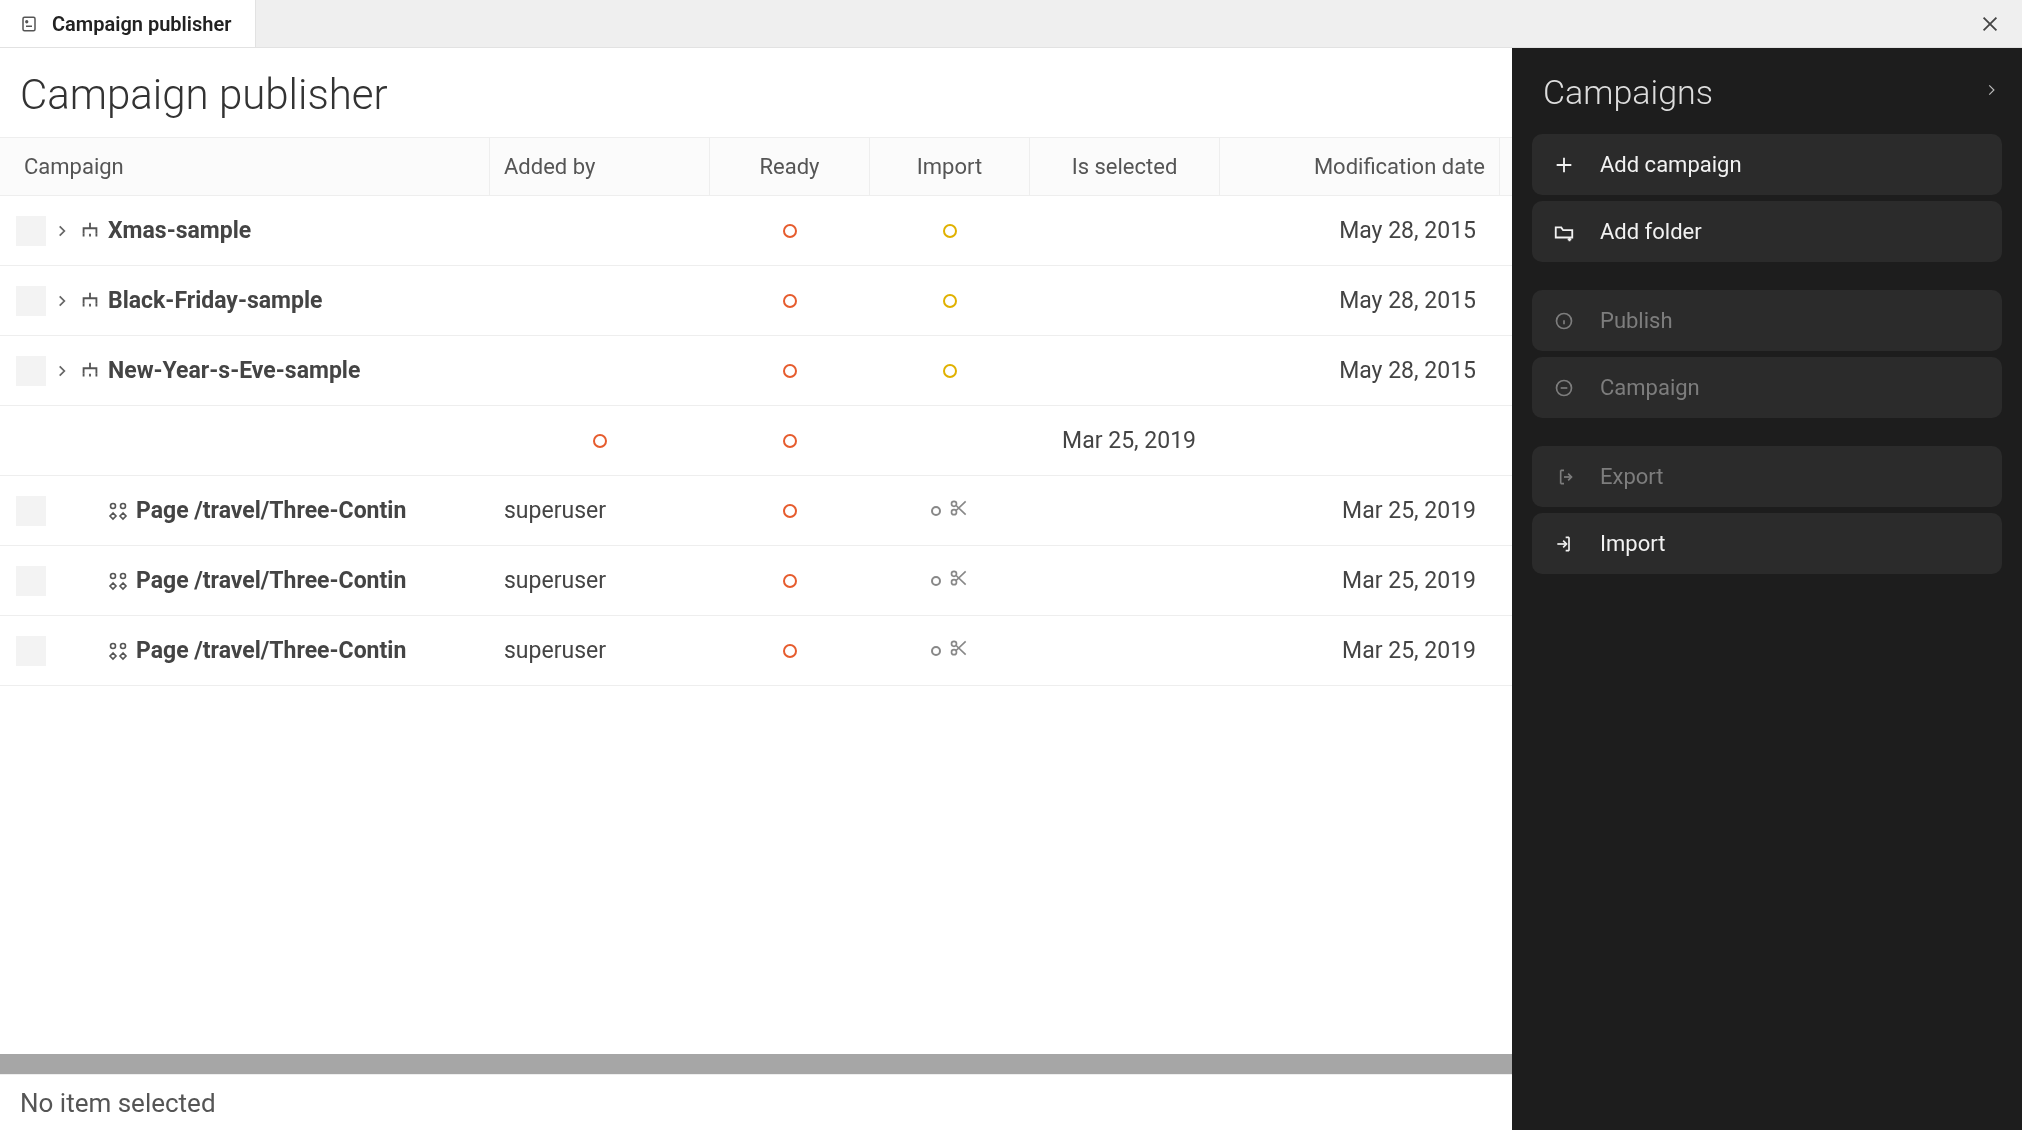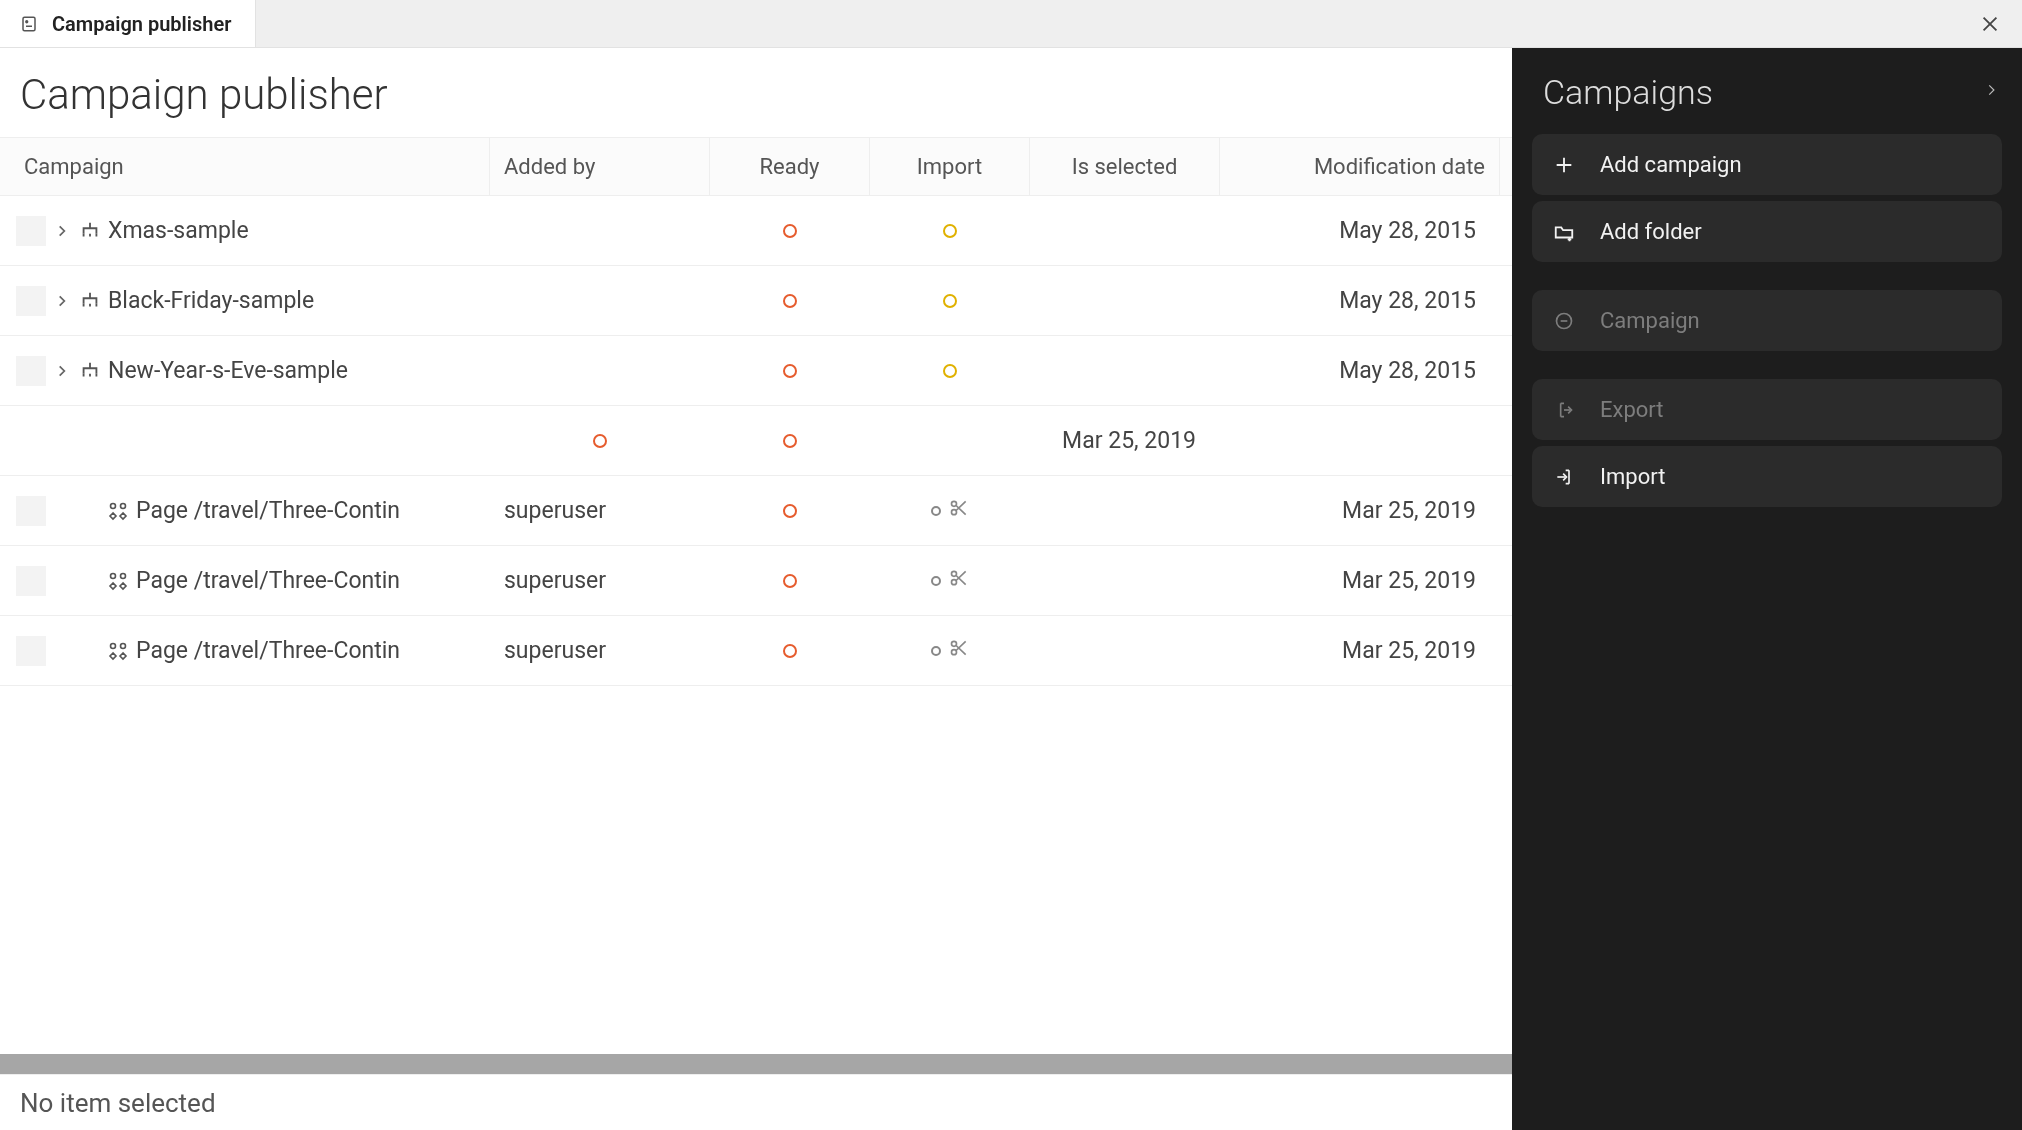--- a/index.html
+++ b/index.html
@@ -97,20 +97,21 @@
     padding: 14px 14px;
     white-space: nowrap;
     overflow: hidden;
     text-overflow: ellipsis;
   }
   .campaign-cell {
     display: flex;
     align-items: center;
     gap: 6px;
     padding-left: 16px !important;
+    font-weight: bold;
   }
   .checkbox {
     width: 30px; height: 30px;
     background: #f3f3f3;
     flex: 0 0 auto;
   }
   .expand-toggle {
     width: 20px; height: 20px;
     display:flex; align-items:center; justify-content:center;
     color:#666;
@@ -453,20 +454,29 @@
       </span>
       <span>Add folder</span>
     </div>
 
     <div class="side-group-gap"></div>
 
     <div class="side-btn disabled">
       <span class="side-icon">
         <svg width="20" height="20" viewBox="0 0 24 24" stroke="currentColor" stroke-width="2" fill="none">
             <circle cx="12" cy="12" r="9"></circle>
+            <path d="M12 8h.01M12 11v5"></path>
+          </svg>
+      </span>
+      <span>Publish</span>
+    </div>
+    <div class="side-btn disabled">
+      <span class="side-icon">
+        <svg width="20" height="20" viewBox="0 0 24 24" stroke="currentColor" stroke-width="2" fill="none">
+            <circle cx="12" cy="12" r="9"></circle>
             <path d="M8 12h8"></path>
           </svg>
       </span>
       <span>Campaign</span>
     </div>
 
     <div class="side-group-gap"></div>
 
     <div class="side-btn disabled">
       <span class="side-icon">

